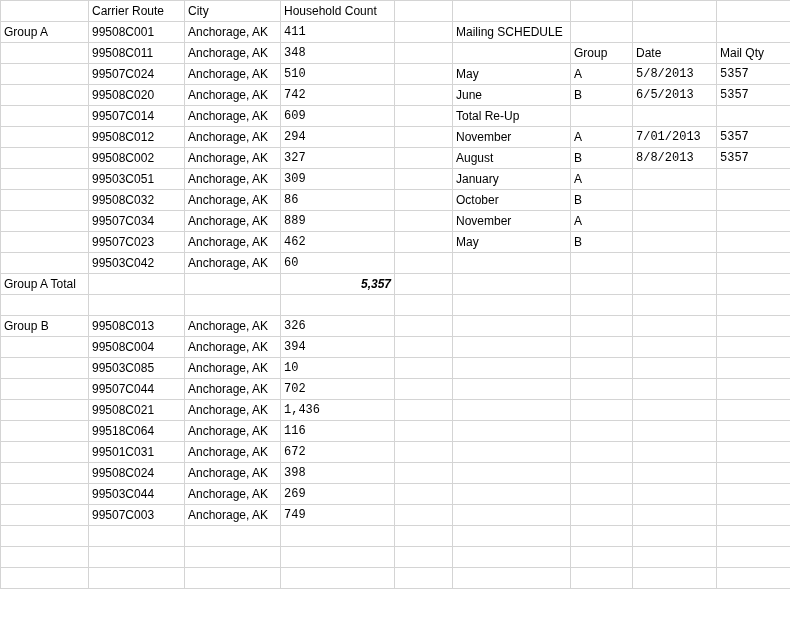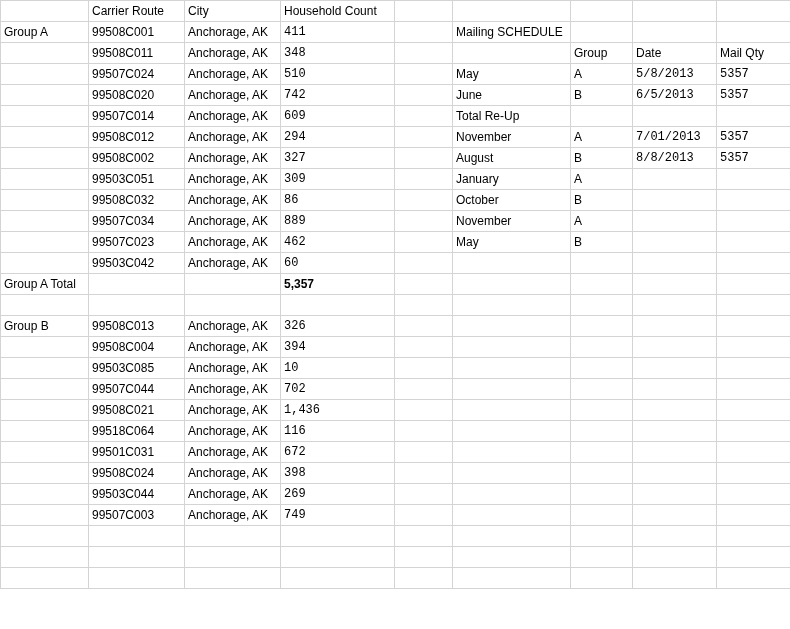--- a/index.html
+++ b/index.html
@@ -32,21 +32,21 @@
   .c1 { width: 96px; }
   .c2 { width: 96px; }
   .c3 { width: 114px; margin-top: 41px; }
   .c4 { width: 58px; }
   .c5 { width: 118px; }
   .c6 { width: 62px; }
   .c7 { width: 84px; }
   .c8 { width: 80px; }
   .b  { font-weight: normal; }
   .r  { text-align: left; font-family: Liberation Mono, monospace; }
-  .tot { font-weight: bold; text-align: left; }
+  .tot { font-weight: bold; font-style: italic; text-align: right; }
   .blank { }
 </style>
 </head>
 <body>
 
 <table class="sheet">
   <colgroup>
     <col class="c0">
       <col class="c1">
       <col class="c2">

